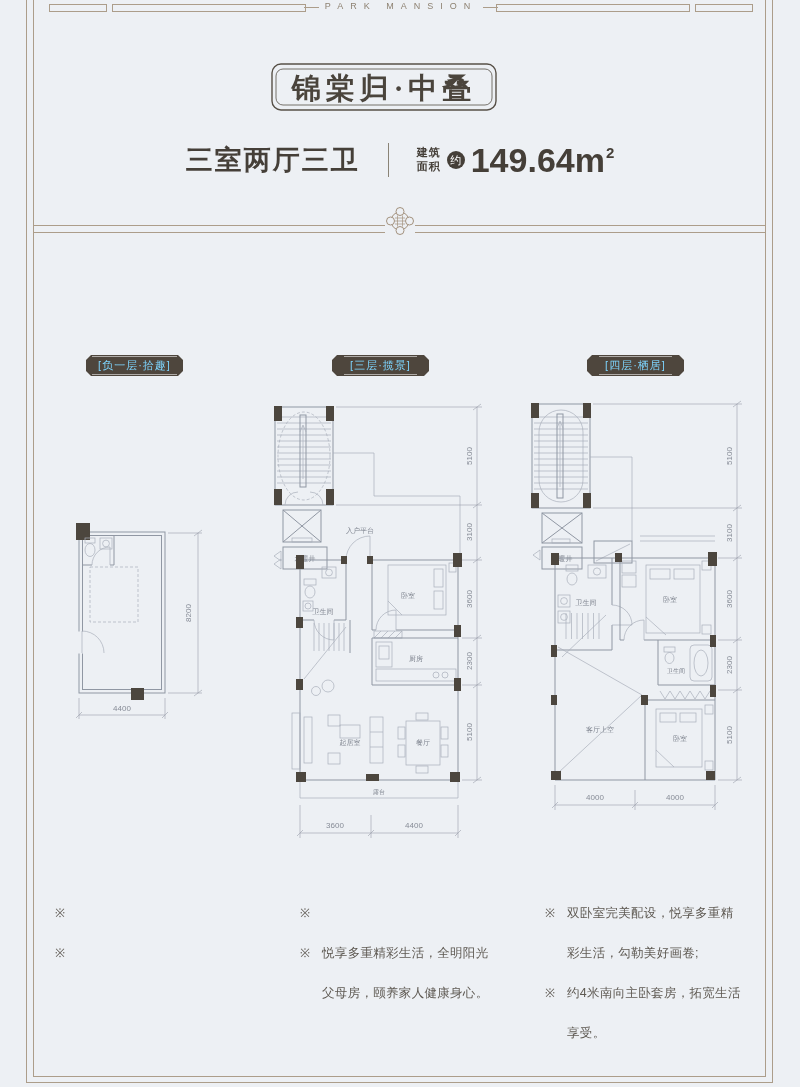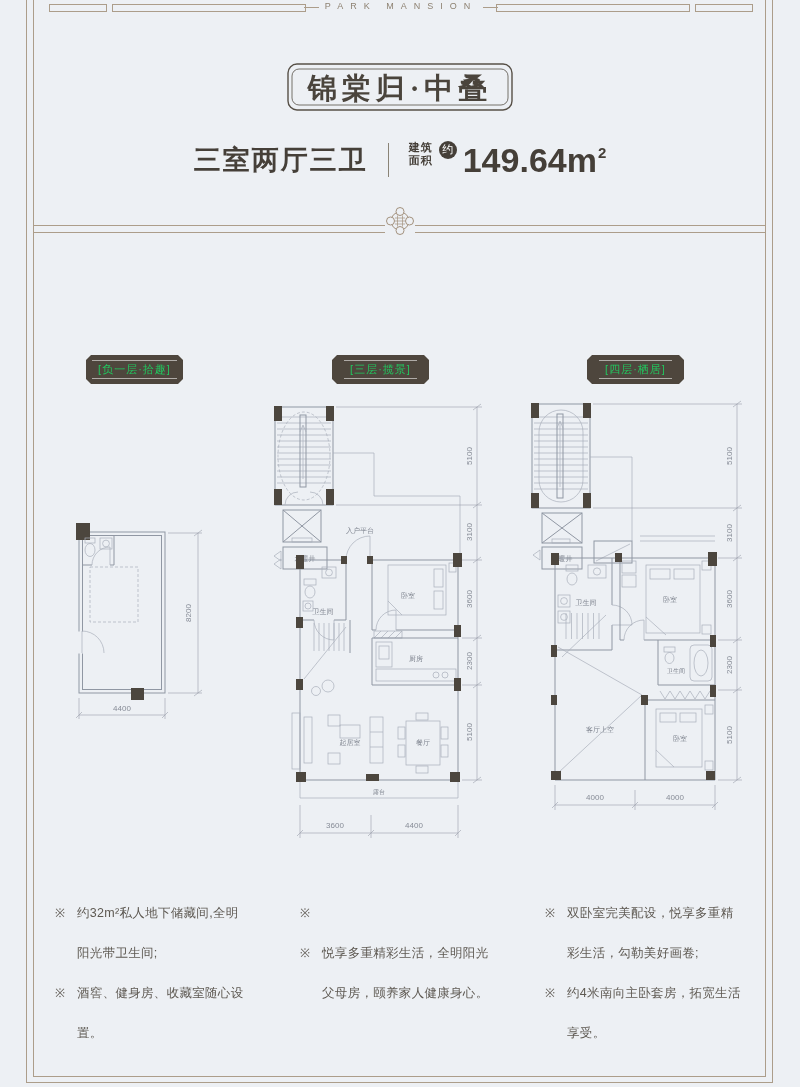--- a/index.html
+++ b/index.html
@@ -19,42 +19,42 @@
   .bar{position:absolute;top:1px;height:6px;border:1px solid #ac9d8a;background:transparent}
   .bar.s-l{left:0;width:56px}
   .bar.l-l{left:63px;width:192px}
   .bar.l-r{right:63px;width:192px}
   .bar.s-r{right:0;width:56px}
   .brand{position:absolute;left:0;right:0;top:-2px;text-align:center;
     font-size:9px;letter-spacing:7px;color:#8e8272;font-weight:normal}
   .brand-dash{position:absolute;top:4px;width:15px;height:1px;background:#ac9d8a}
   .brand-dash.dl{left:255px}.brand-dash.dr{right:255px}
   
-  .title-box{position:absolute;left:285px;top:61px;width:230px;height:52px}
+  .title-box{position:absolute;left:269px;top:61px;width:230px;height:52px}
   .title-box svg{position:absolute;left:0;top:0}
   .title-text{position:absolute;left:0;right:0;top:8px;text-align:center;
     font-family:"Liberation Serif",serif;font-size:29px;font-weight:bold;
     letter-spacing:5px;color:#4a443c}
   
   .subtitle{position:absolute;left:0;right:0;top:136px;height:48px;
-    display:flex;align-items:center;justify-content:center;gap:20px}
+    display:flex;align-items:center;justify-content:center;gap:28px}
   .spec{font-size:27px;font-weight:bold;letter-spacing:2px;color:#453f38}
   .vline{width:1px;height:34px;background:#8a8376}
-  .area-wrap{display:flex;align-items:flex-start;gap:6px}
+  .area-wrap{display:flex;align-items:center;gap:6px}
   .area-label{font-size:11px;line-height:1.25;font-weight:bold;color:#453f38;letter-spacing:1px}
   .approx{width:18px;height:18px;border-radius:50%;background:#453f38;color:#fff;
     font-size:11px;display:flex;align-items:center;justify-content:center}
   .area-value{font-size:34px;font-weight:bold;color:#453f38;letter-spacing:0}
   .area-exp{font-size:15px;font-weight:bold;color:#453f38;vertical-align:14px;margin-left:1px}
   
   .divider{position:absolute;left:34px;right:35px;height:1px;background:#ac9d8a}
   .dv1{top:225px}.dv2{top:232px}
   .medallion{position:absolute;left:385px;top:206px;width:30px;height:30px}
   
-  .badge{position:absolute;top:355px;height:29px;background:#4e463d;color:#22c55e;
+  .badge{position:absolute;top:355px;height:21px;background:#4e463d;color:#7dd3fc;
     display:flex;align-items:center;justify-content:center;
     clip-path:polygon(5px 0,calc(100% - 5px) 0,100% 5px,100% calc(100% - 5px),calc(100% - 5px) 100%,5px 100%,0 calc(100% - 5px),0 5px)}
   .badge-inner{border-top:1px solid rgba(255,255,255,.55);border-bottom:1px solid rgba(255,255,255,.55);
     padding:1px 6px;font-size:11px;letter-spacing:1px;white-space:nowrap}
   .b1{left:86px;width:97px}.b2{left:332px;width:97px}.b3{left:587px;width:97px}
   
   .plan{position:absolute}
   .w{stroke:#9097a3;stroke-width:1;fill:none}
   .f{stroke:#a9afba;stroke-width:.7;fill:none}
   .d{fill:#4c463e;stroke:none}
@@ -425,25 +425,23 @@
     <path d="M35 410 H195 M35 390 V415 M115 395 V415 M195 390 V415" class="dm"></path>
     <path d="M32 413 L38 407 M112 413 L118 407 M192 413 L198 407" class="dm"></path>
     <text class="dmt" x="75" y="405">4000</text>
     <text class="dmt" x="155" y="405">4000</text>
   </g>
 </svg>
 
 <div class="note-col nc1">
   <div class="note">
     <span class="note-marker">※</span>
-    <span class="note-text">约32m²私人地下储藏间,全明阳光带卫生间;</span>
-  </div>
-  <div class="note">
-    <span class="note-marker">※</span>
-    <span class="note-text">酒窖、健身房、收藏室随心设置。</span>
+  </div>
+  <div class="note">
+    <span class="note-marker">※</span>
   </div>
 </div>
 <div class="note-col nc2">
   <div class="note">
     <span class="note-marker">※</span>
   </div>
   <div class="note">
     <span class="note-marker">※</span>
     <span class="note-text">悦享多重精彩生活，全明阳光父母房，颐养家人健康身心。</span>
   </div>

